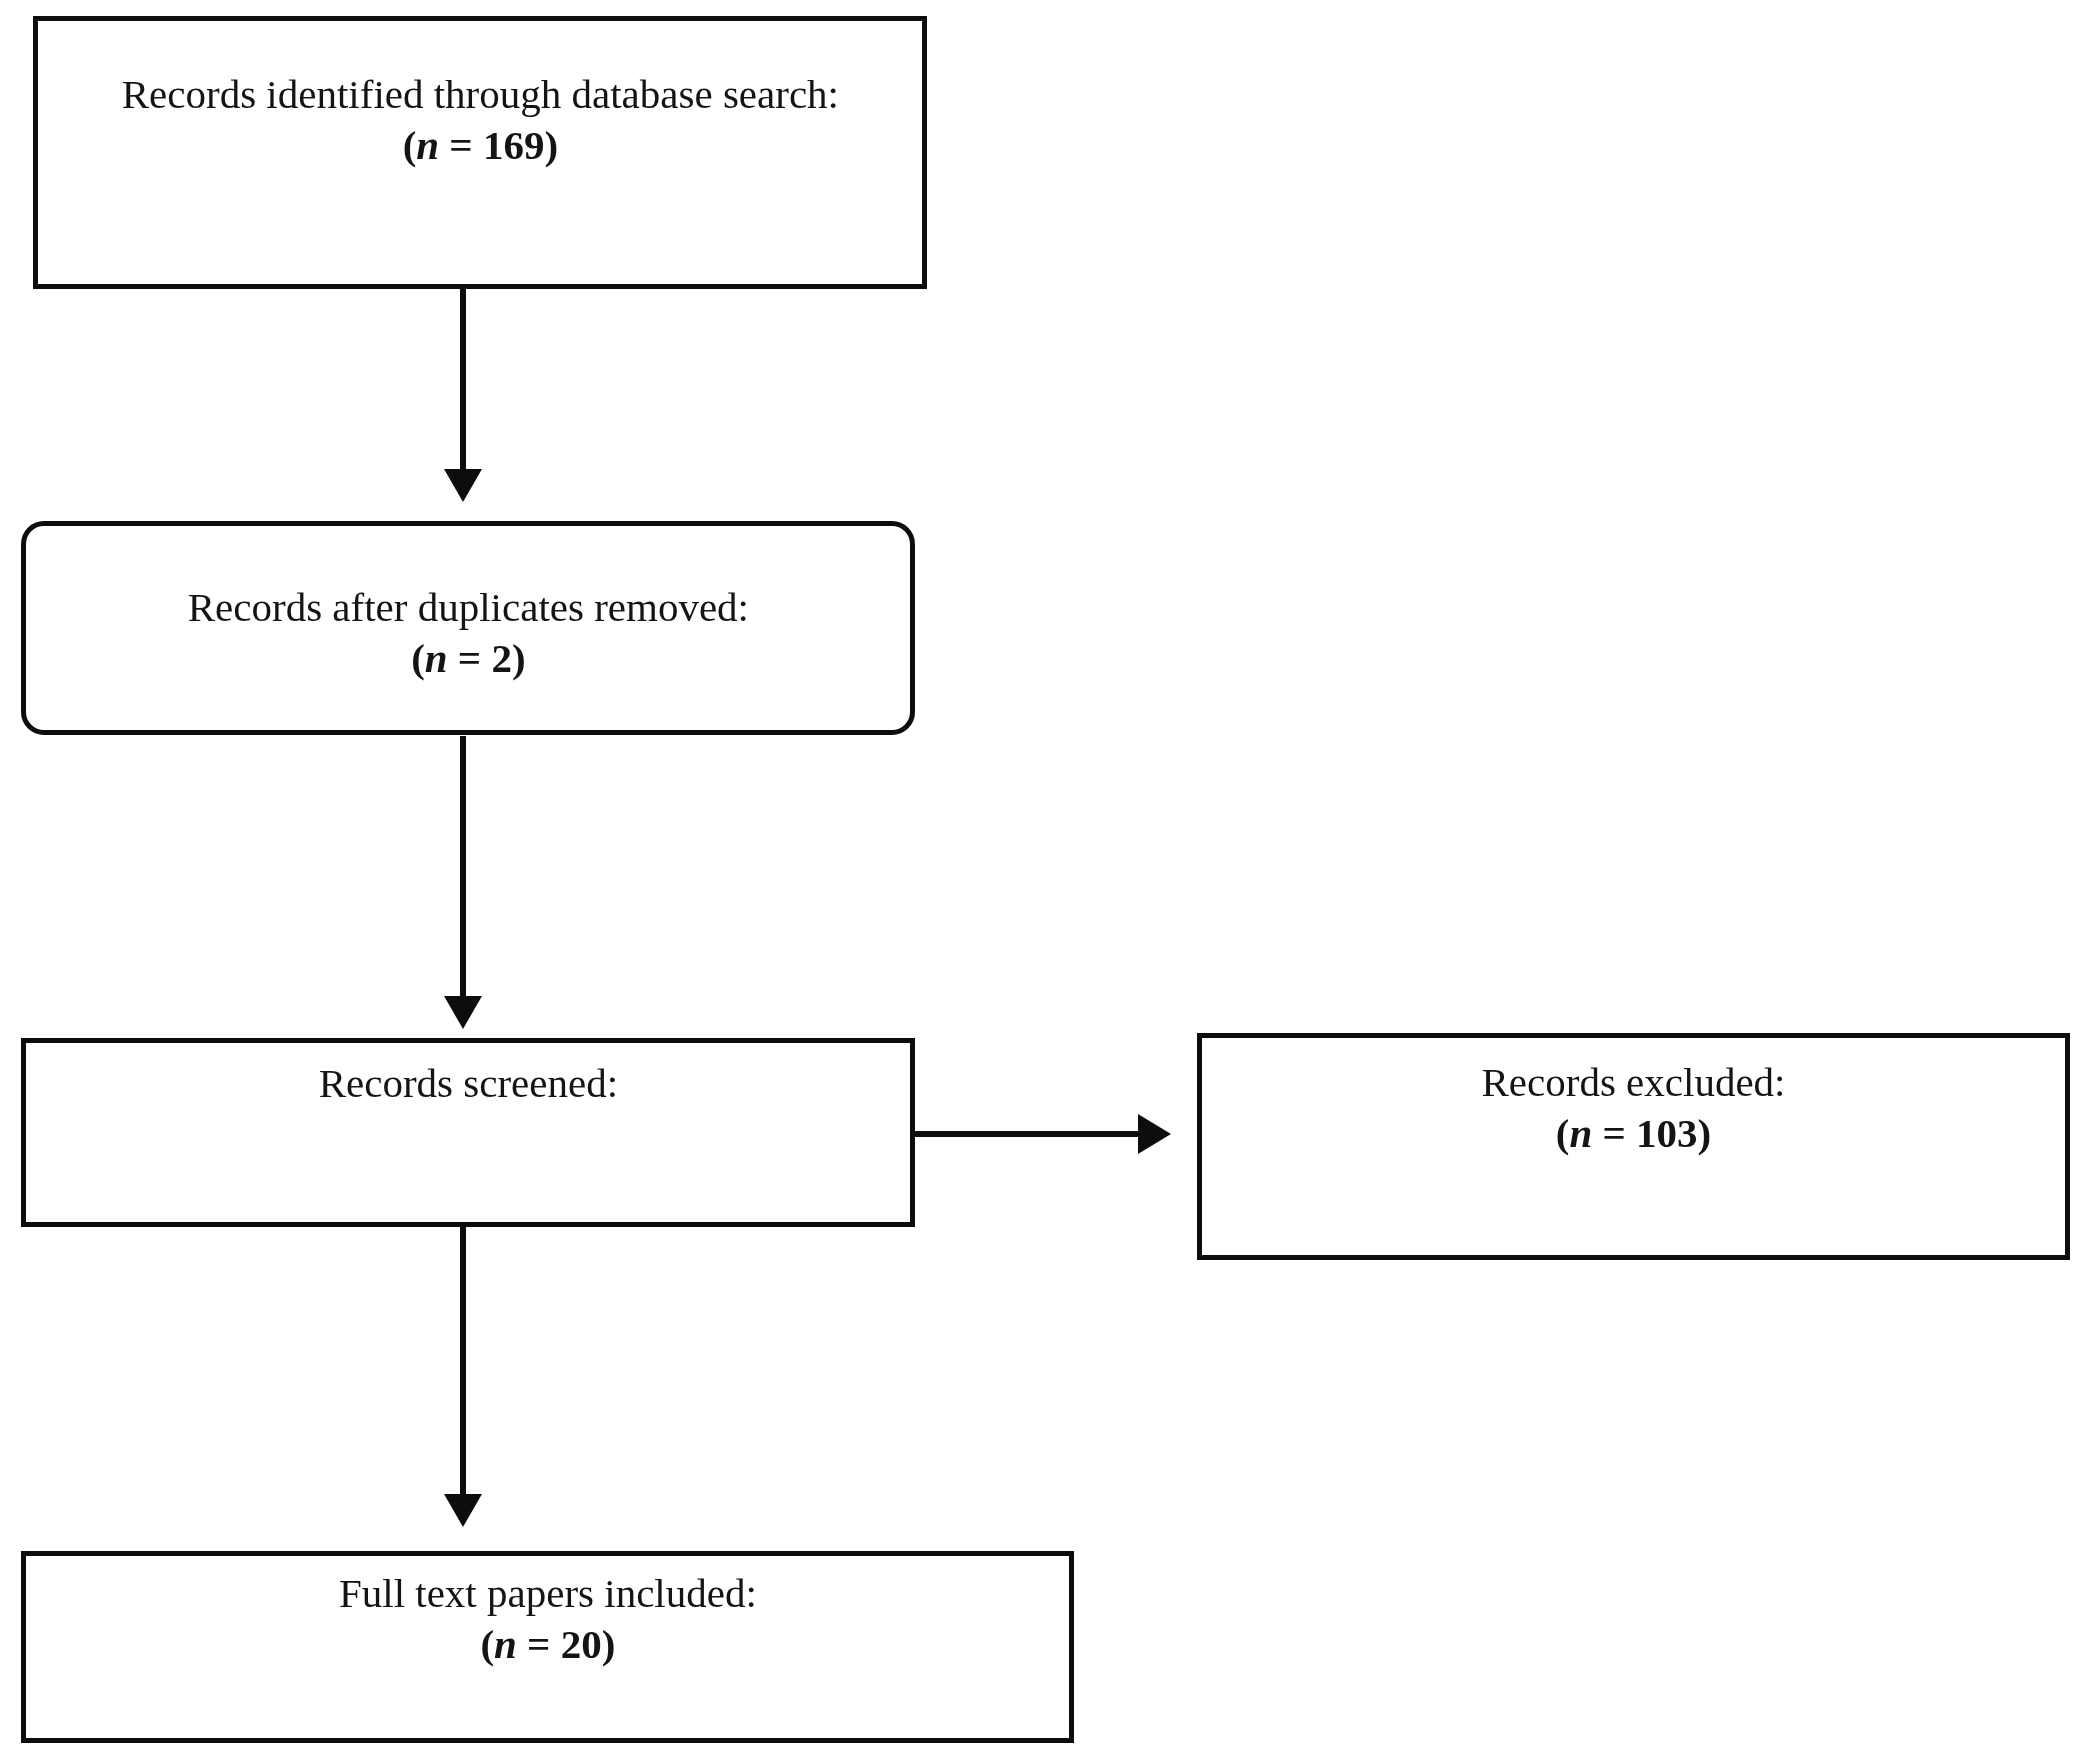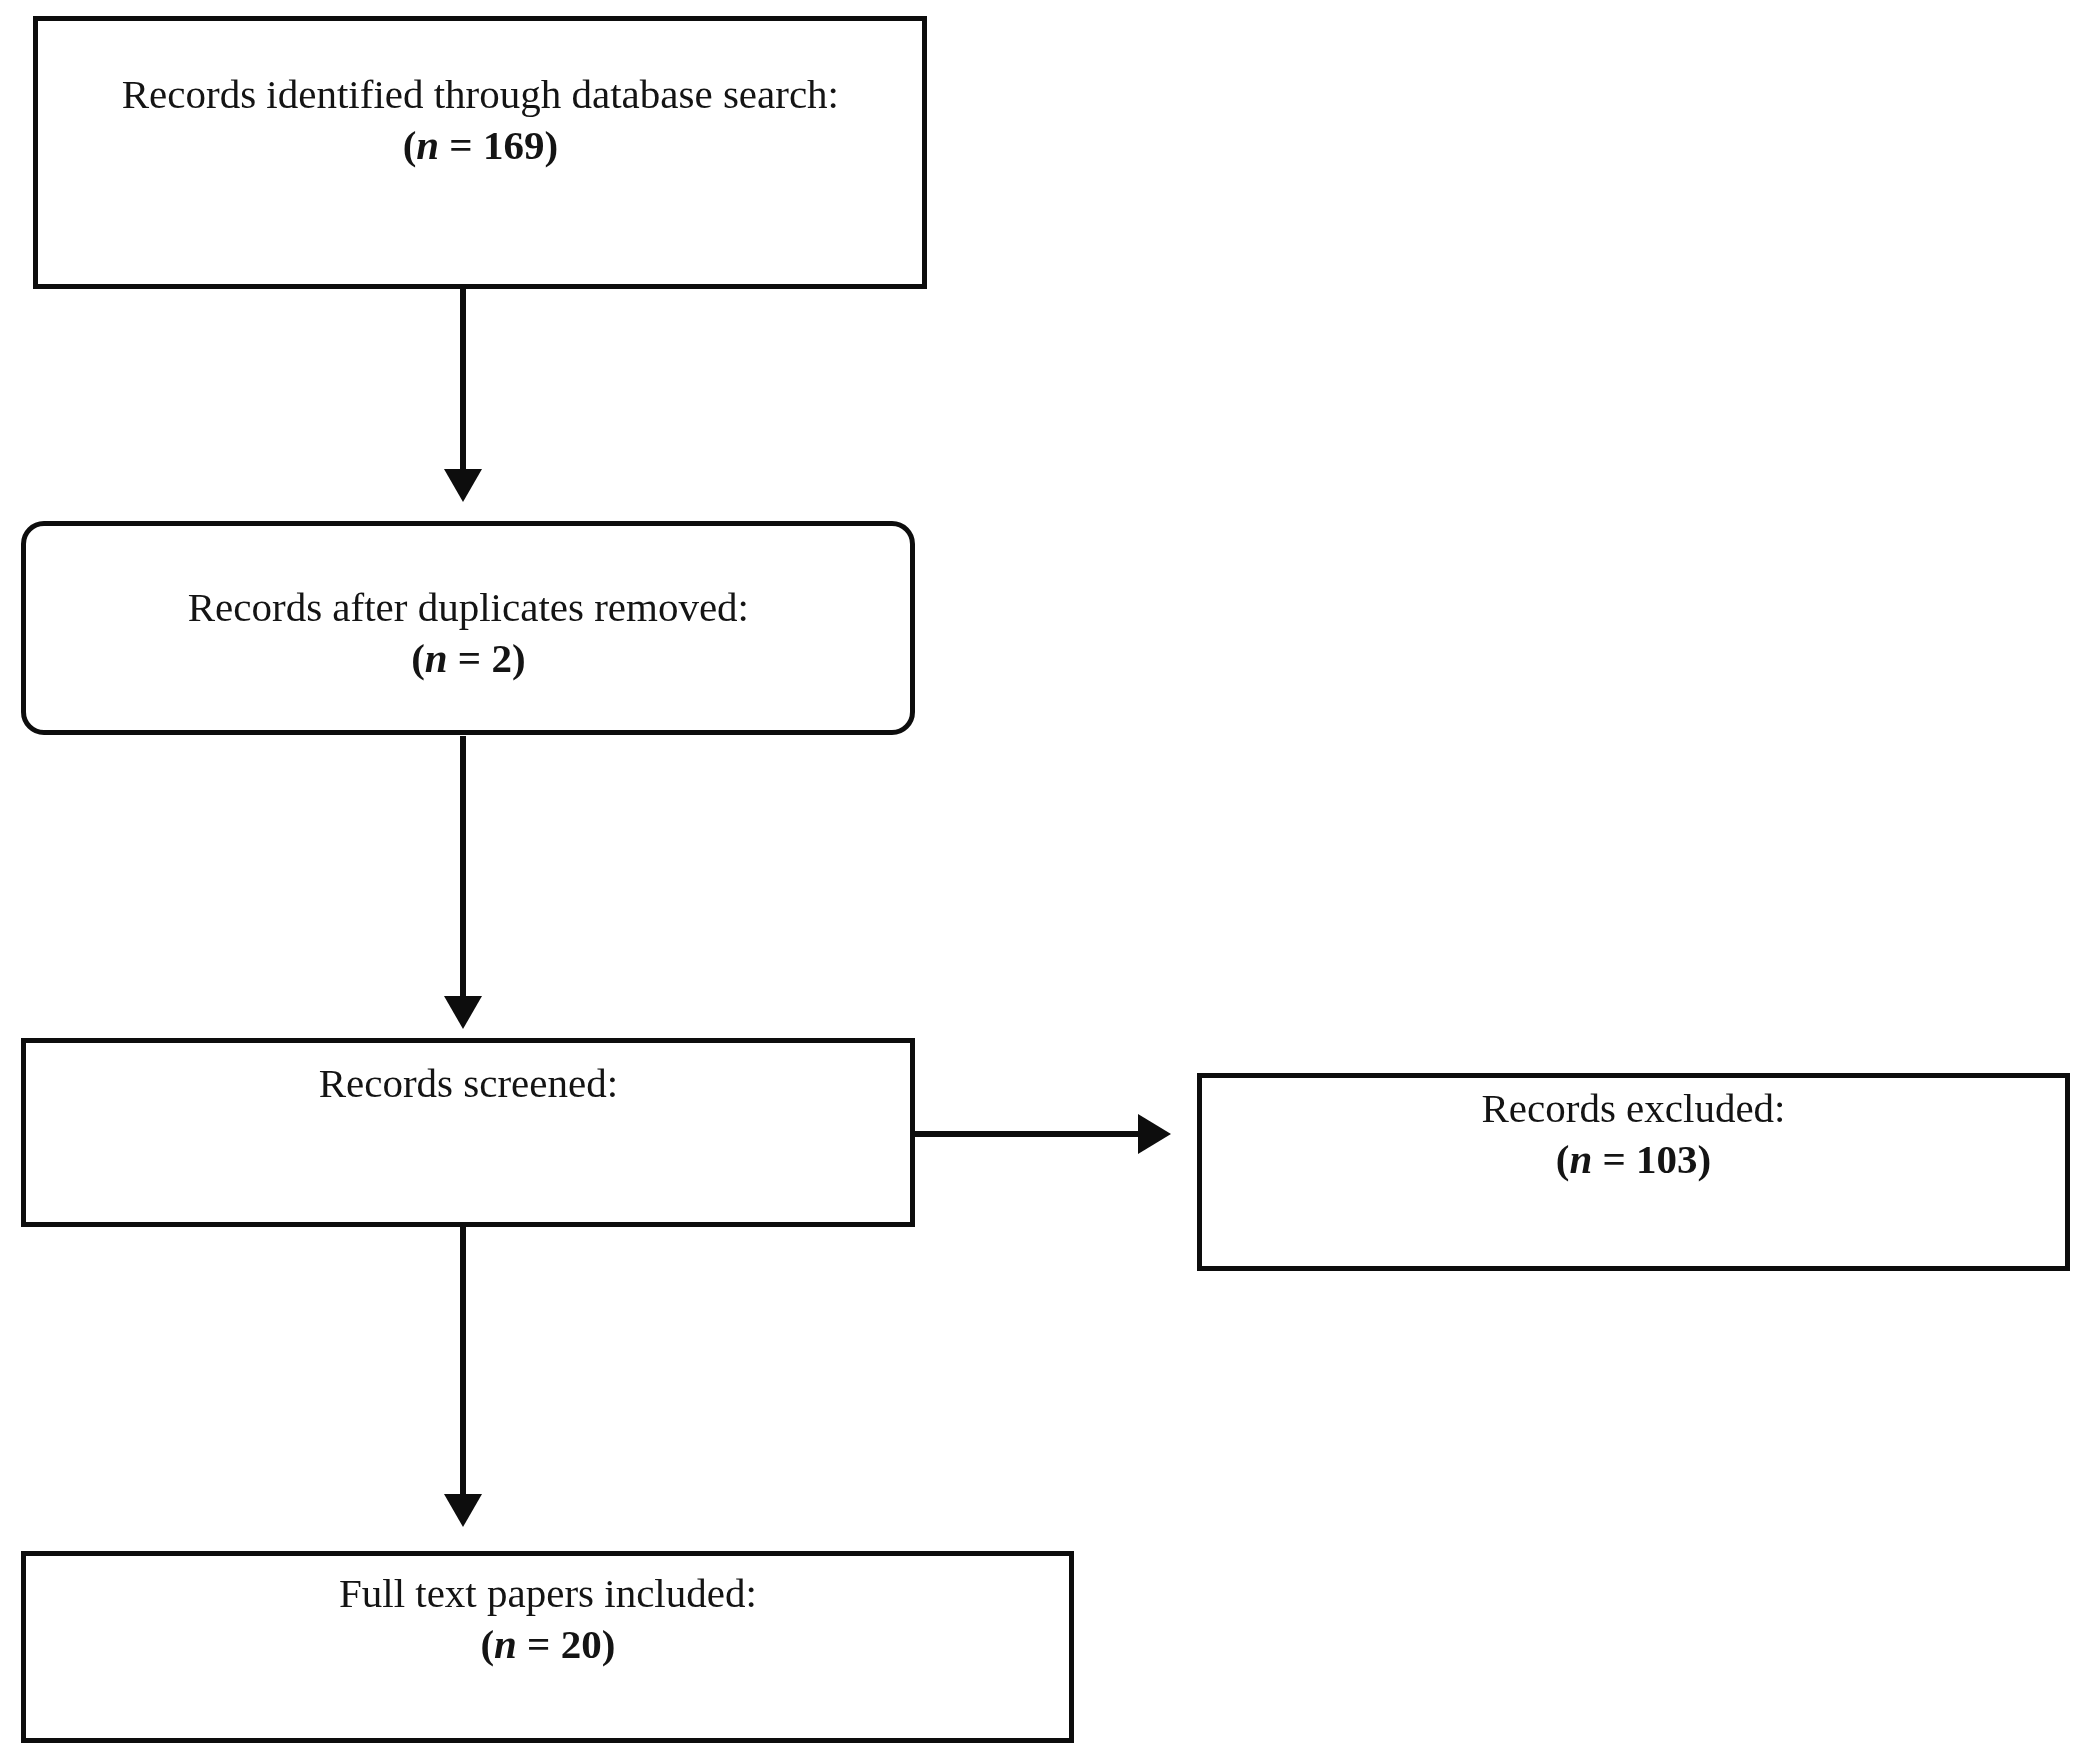--- a/index.html
+++ b/index.html
@@ -26,21 +26,21 @@
     line-height: 51px;
   }
   .box .label { white-space: nowrap; }
   .box .count { white-space: nowrap; font-weight: bold; }
   .nvar { font-style: italic; }
 
   
   .box-identified { left: 21.4px;  top: 15.7px;   width: 894px; height: 273px; padding-top: 48px; margin-left: 12px; }
   .box-duplicates { left: 21.4px;  top: 521px;  width: 894px; height: 214px; padding-top: 56px; border-radius: 23px; }
   .box-screened   { left: 21.4px;  top: 1038px; width: 894px; height: 189px; padding-top: 15px; }
-  .box-excluded   { left: 1197px; top: 1033px; width: 873px; height: 198px; padding-top: 5px; margin-top: 40px; }
+  .box-excluded   { left: 1197px; top: 1033px; width: 873px; height: 227px; padding-top: 19px; }
   .box-included   { left: 21.4px;  top: 1551px; width: 1053px; height: 192px; padding-top: 12px; }
 
   
   .stem-v {
     position: absolute;
     width: 5.7px;
     background: #0d0d0d;
   }
   .head-down {
     position: absolute;

